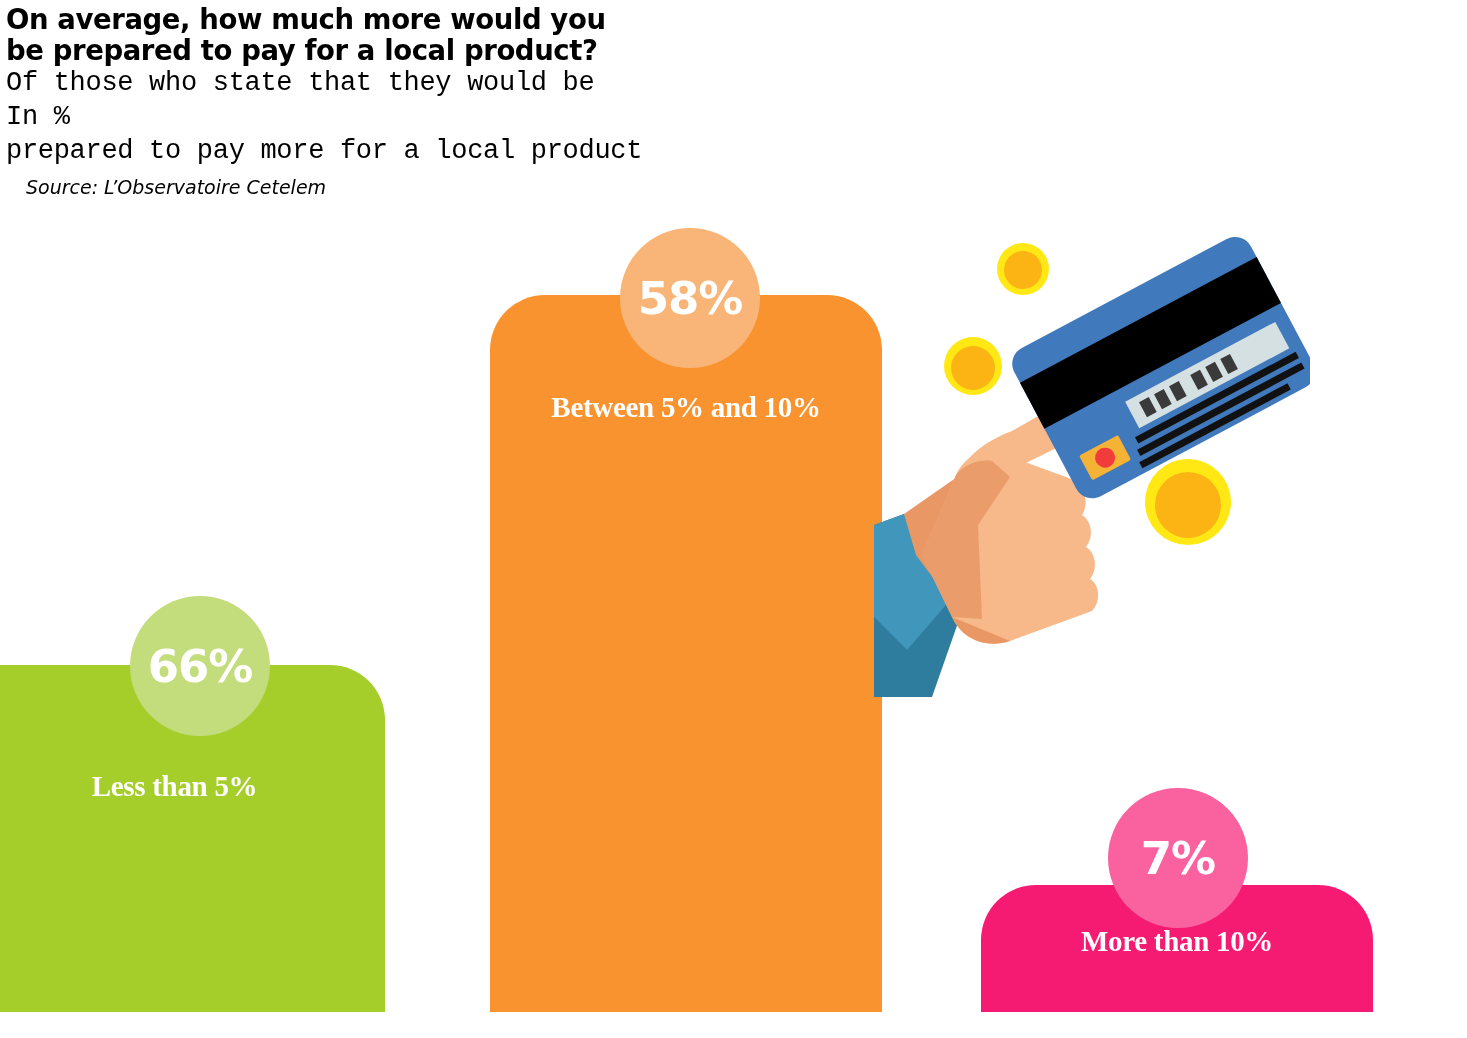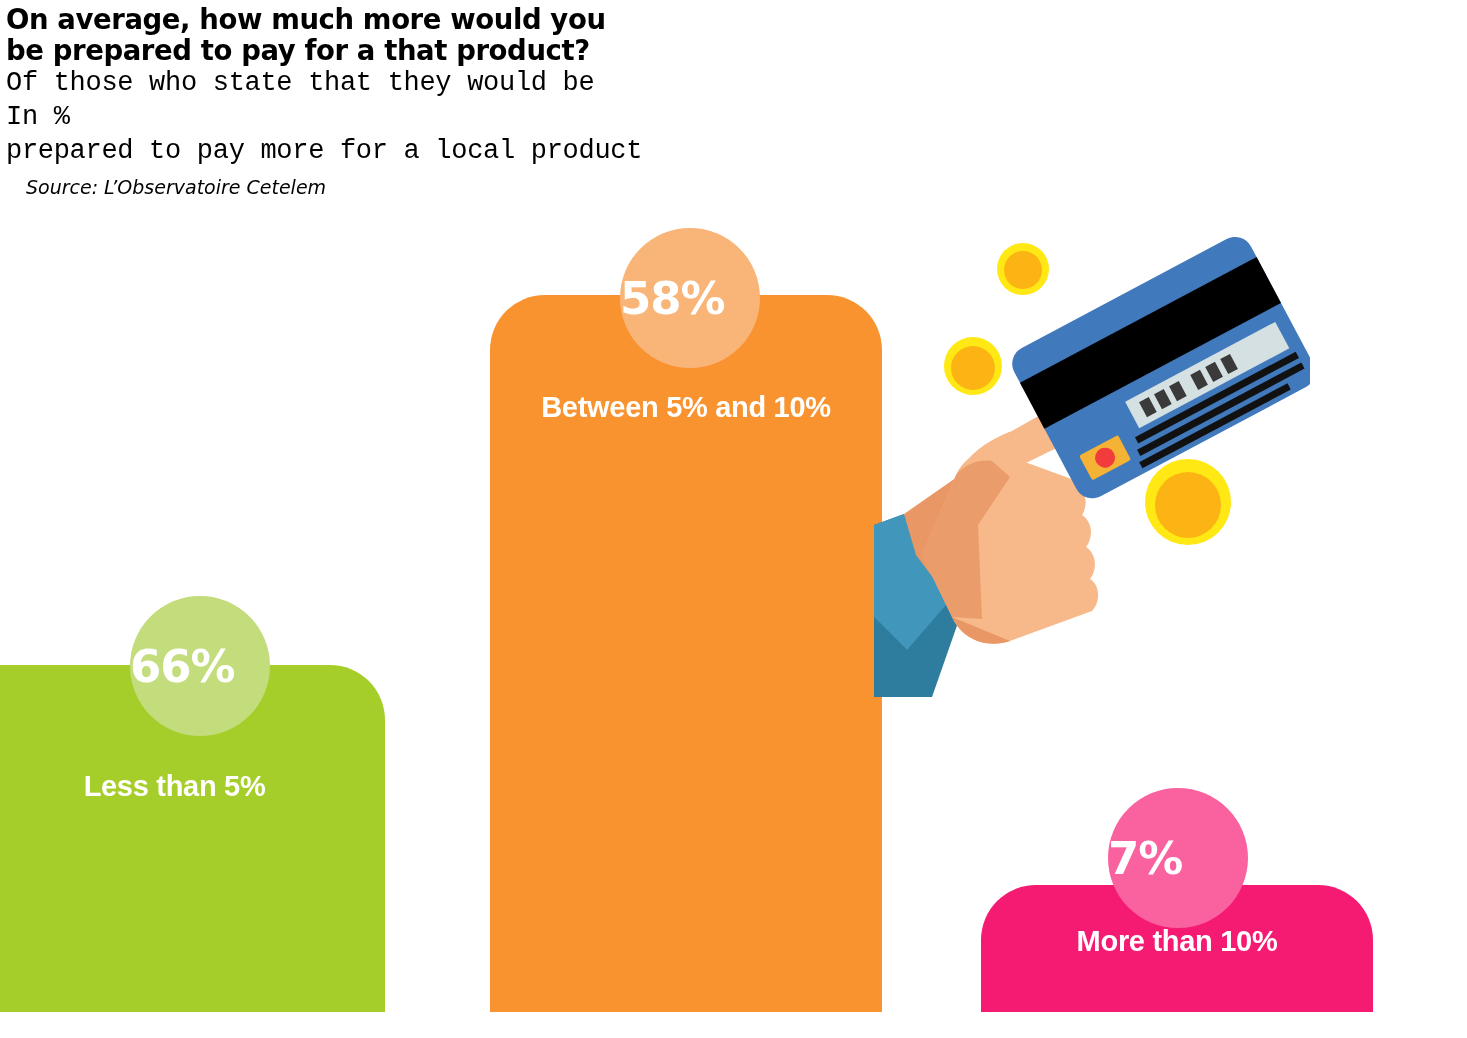--- a/index.html
+++ b/index.html
@@ -60,35 +60,36 @@
   .bar {
     position: absolute;
     box-sizing: border-box;
   }
   .bar-label {
     position: absolute;
     left: 0;
     right: 0;
     text-align: center;
     color: #ffffff;
-    font-family: Liberation Sans, sans-serif;
+    font-family: Liberation Serif, serif;
     font-weight: bold;
     font-size: 29px;
     letter-spacing: -0.3px;
     white-space: nowrap;
   }
 
   
   .badge {
     position: absolute;
     width: 140px;
     height: 140px;
     border-radius: 50%;
     display: flex;
     align-items: center;
+    justify-content: center;
     color: #ffffff;
     font-family: "DejaVu Sans", sans-serif;
     font-weight: bold;
     font-size: 45px;
     letter-spacing: -1px;
     line-height: 1;
   }
 
   
   #illustration {
@@ -100,21 +101,21 @@
     pointer-events: none;
   }
 </style>
 </head>
 <body>
 
 <div id="canvas">
 
   <div id="header">
     <div class="title-line">On average, how much more would you</div>
-    <div class="title-line">be prepared to pay for a that product?</div>
+    <div class="title-line">be prepared to pay for a local product?</div>
     <div class="subtitle-line">Of those who state that they would be</div>
     <div class="subtitle-line">In %</div>
     <div class="subtitle-line">prepared to pay more for a local product</div>
     <div class="source-line">Source: L’Observatoire Cetelem</div>
   </div>
 
   <div class="bar" id="bar-green" style="left:-55px; top:665px; width:440px; height:347px; background:#A6CE2A; border-radius:55px 55px 0 0;">
     <div class="bar-label" style="top:105px; left:65px; width:329px;">Less than 5%</div>
   </div>
 

